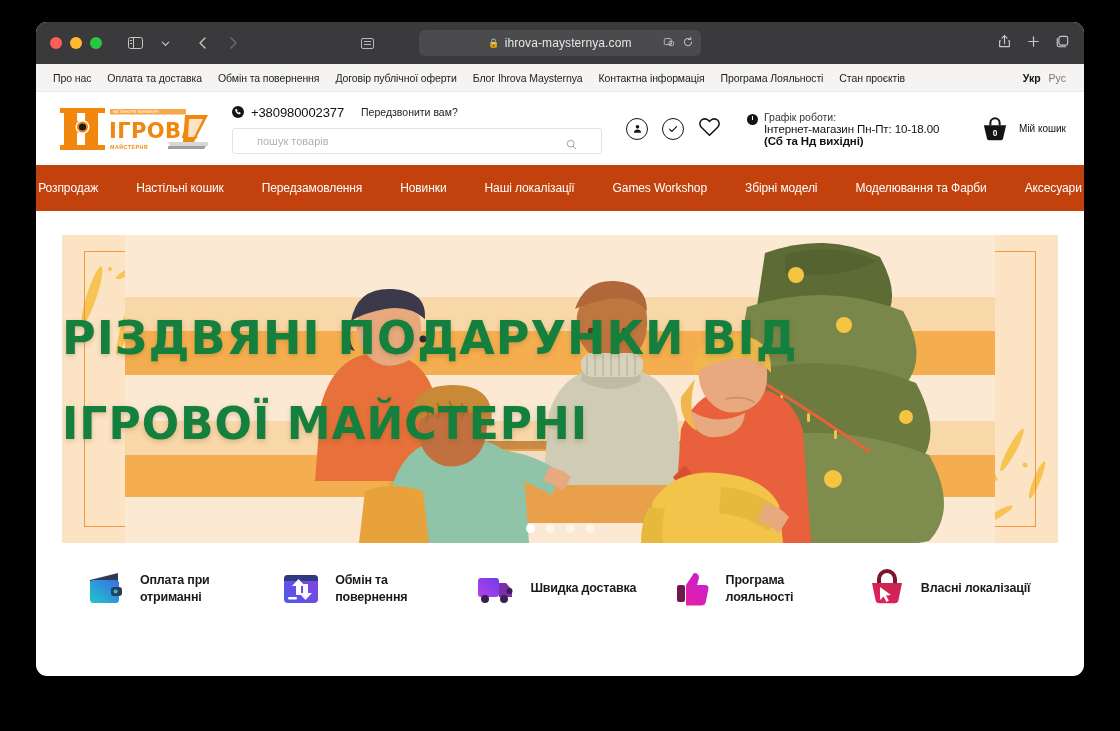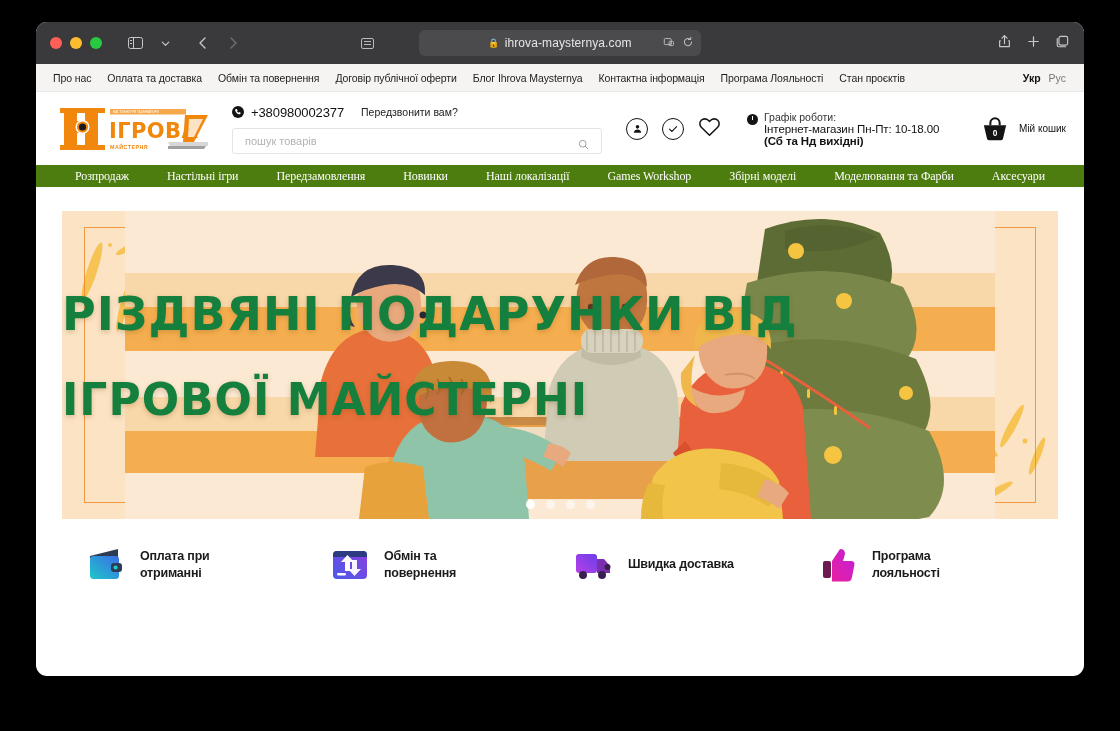--- a/index.html
+++ b/index.html
@@ -126,21 +126,21 @@
   .phone-ico {
     width: 12px; height: 12px; border-radius: 50%; background: #141414;
     display:flex; align-items:center; justify-content:center;
   }
   .phone-ico svg { width: 8px; height: 8px; }
   .phone-num { font-size: 13px; color: #111; letter-spacing: -.1px; }
   .callback { font-size: 10.5px; color: #222; margin-left: 10px; }
   .searchbox {
     margin-top: 7px;
     height: 26px; border: 1px solid #e3e3e3; border-radius: 3px;
-    display: flex; align-items: center; padding: 0 12px;
+    display: flex; align-items: center; padding: 0 24px;
     position: relative; background: #fff;
   }
   .searchbox input {
     border: 0; outline: 0; flex: 1; font-size: 11px; color: #777;
     font-family: "Liberation Sans", sans-serif; background: transparent;
   }
   .searchbox input::placeholder { color: #b2b2b2; }
   .mag { width: 11px; height: 11px; color: #9a9a9a; }
 
   .hdr-icons { display: flex; align-items: center; gap: 14px; margin-left: 24px; }
@@ -160,24 +160,23 @@
   .sched-title { font-size: 10.5px; color: #333; }
   .sched-l1 { font-size: 11.5px; color: #111; font-weight: normal; letter-spacing: -.1px; white-space: nowrap;}
   .sched-l2 { font-size: 11.5px; color: #111; font-weight: bold; letter-spacing: -.1px; }
 
   .cart { margin-left: auto; display: flex; align-items: center; gap: 10px; }
   .cart-ico { position: relative; width: 28px; height: 26px; }
   .cart-label { font-size: 10px; font-weight: normal; color: #111; }
 
   
   .nav {
-    background: #4d7c0f; height: 22px;
+    background: #c2410c; height: 46px;
     display: flex; align-items: center; justify-content: center;
     gap: 0;
-    font-family: Liberation Serif, serif;
   }
   .nav a {
     color: #fff; font-size: 12px; text-decoration: none;
     padding: 0 19px; white-space: nowrap; letter-spacing: -.1px;
   }
 
   
   .hero-wrap { background: #ffffff; padding: 24px 0 0 0; }
   .hero {
     margin: 0 auto;
@@ -418,21 +417,21 @@
           <path d="M3 10h24l-3.4 14.5a2 2 0 0 1-2 1.5H8.4a2 2 0 0 1-2-1.5z" fill="#141414"></path>
           <text x="15" y="22" font-family="Liberation Sans, sans-serif" font-size="9" font-weight="bold" fill="#fff" text-anchor="middle">0</text>
         </svg>
       </span>
       <span class="cart-label">Мій кошик</span>
     </div>
   </div>
 
   <nav class="nav">
     <a>Розпродаж</a>
-    <a>Настільні ігри</a>
+    <a>Настільні кошик</a>
     <a>Передзамовлення</a>
     <a>Новинки</a>
     <a>Наші локалізації</a>
     <a>Games Workshop</a>
     <a>Збірні моделі</a>
     <a>Моделювання та Фарби</a>
     <a>Аксесуари</a>
   </nav>
 
   <div class="hero-wrap">
@@ -648,15 +647,31 @@
               </linearGradient>
             </defs>
           <path d="M14 16 L22 4 q5 0 5 5 l-2 7h8q4 0 3.4 4l-2.6 13q-.8 3.6-4.4 3.6H14z" fill="url(#g4)"></path>
           <rect x="5" y="16" width="8" height="17" rx="2" fill="#6B1B50"></rect>
         </svg>
       </span>
       <span class="feat-txt" style="white-space:pre-line">Програма
 лояльності</span>
     </div>
 
+    <div class="feat">
+      <span class="feat-ico">
+        <svg viewBox="0 0 40 40" width="40" height="40">
+          <defs>
+              <linearGradient id="g5" x1="0" y1="1" x2="1" y2="0">
+            <stop offset="0" stop-color="#E81F60"></stop>
+                <stop offset="1" stop-color="#C4264E"></stop>
+              </linearGradient>
+            </defs>
+          <path d="M12 14V10a8 8 0 0 1 16 0v4" fill="none" stroke="#7A1630" stroke-width="4"></path>
+          <path d="M5 14h30l-3.5 17a4 4 0 0 1-4 3.2H12.5a4 4 0 0 1-4-3.2z" fill="url(#g5)"></path>
+          <path d="M13 18 L13 31 L16.6 27.6 L19.4 33 L21.8 31.6 L19 26.4 L24 26z" fill="#fff"></path>
+        </svg>
+      </span>
+      <span class="feat-txt" style="white-space:pre-line">Власні локалізації</span>
+    </div>
   </div>
 
 </div>
 
 </body></html>

